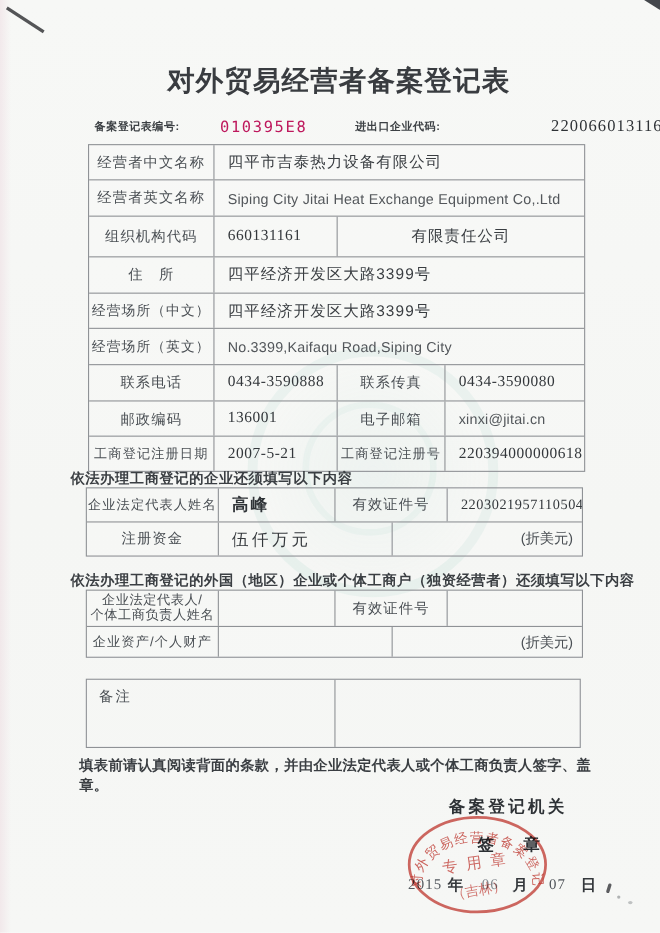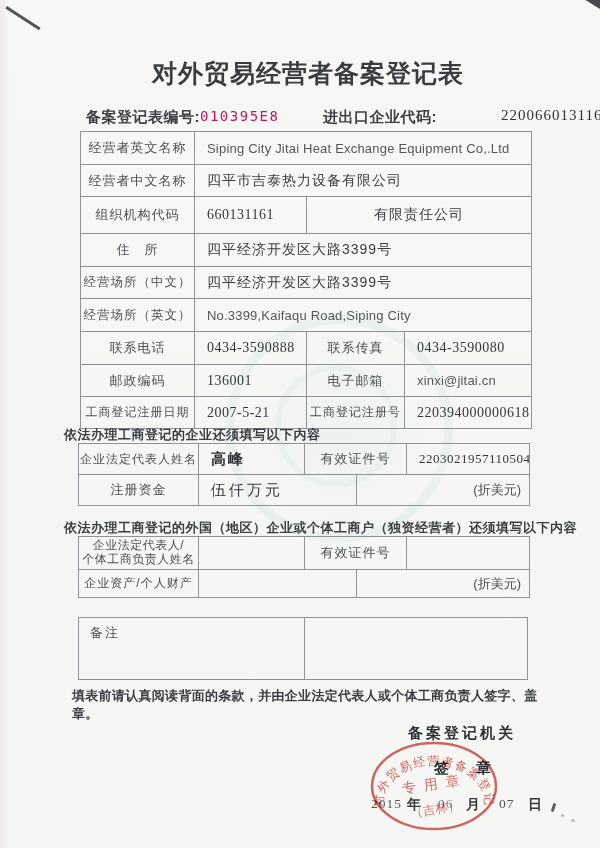--- a/index.html
+++ b/index.html
@@ -30,21 +30,21 @@
   .mark-tr{left:583px;top:0;width:17px;height:9px;background:rgba(36,40,46,.85);
     clip-path:polygon(15% 0,100% 0,100% 100%);}
   .mark-dot1{left:552px;top:803px;width:3px;height:9px;background:rgba(40,42,46,.75);
     transform:rotate(18deg);border-radius:2px;}
   .mark-dot2{left:561px;top:814px;width:3px;height:3px;background:rgba(90,95,100,.45);border-radius:50%;}
   .mark-dot3{left:571px;top:819px;width:4px;height:3px;background:rgba(90,95,100,.35);border-radius:50%;}
 
   .title{left:8px;top:57px;width:600px;text-align:center;font-size:25px;font-weight:bold;
     letter-spacing:1px;color:#393c40;}
 
-  .h-lbl{font-size:15px;font-weight:bold;color:#3c4044;letter-spacing:.5px;}
+  .h-lbl{font-size:10px;font-weight:bold;color:#3c4044;letter-spacing:.5px;}
   .serial{font-family:"DejaVu Sans Mono",monospace;font-size:14px;letter-spacing:1.5px;color:#be185d;}
   .code-val{font-family:"Liberation Serif",serif;font-size:15px;color:#2e3236;letter-spacing:1px;}
 
   .tbl{position:absolute;border:1px solid var(--bd);background:rgba(255,255,255,.12);}
   .t-row{display:flex;border-top:1px solid var(--bd);}
   .t-row:first-child{border-top:none;}
   .cell{border-left:1px solid var(--bd);display:flex;align-items:center;justify-content:center;
     box-sizing:border-box;overflow:hidden;}
   .cell:first-child{border-left:none;}
   .cell.v{justify-content:flex-start;padding-left:12px;}
@@ -98,34 +98,34 @@
 <div class="abs mark-dot3"></div>
 
 <div class="abs title">对外贸易经营者备案登记表</div>
 
 <div class="abs h-lbl" style="left:86px;top:108px;">备案登记表编号:</div>
 <div class="abs serial" style="left:200px;top:108px;">010395E8</div>
 <div class="abs h-lbl" style="left:323px;top:108px;">进出口企业代码:</div>
 <div class="abs code-val" style="left:501px;top:107px;text-align:right;">2200660131161</div>
 
 <div class="tbl" style="left:80px;top:131px;width:450px;">
+  <div class="t-row" style="height:31px;">
+    <div class="cell" style="width:113px;">
+        <span class="lbl">经营者中文名称</span>
+      </div>
+    <div class="cell v grow">
+        <span class="val-cn">四平市吉泰热力设备有限公司</span>
+      </div>
+  </div>
   <div class="t-row" style="height:32px;">
     <div class="cell" style="width:113px;">
         <span class="lbl">经营者英文名称</span>
       </div>
     <div class="cell v grow">
         <span class="val-en">Siping City Jitai Heat Exchange Equipment Co,.Ltd</span>
-      </div>
-  </div>
-  <div class="t-row" style="height:31px;">
-    <div class="cell" style="width:113px;">
-        <span class="lbl">经营者中文名称</span>
-      </div>
-    <div class="cell v grow">
-        <span class="val-cn">四平市吉泰热力设备有限公司</span>
       </div>
   </div>
   <div class="t-row" style="height:36px;">
     <div class="cell" style="width:113px;">
         <span class="lbl">组织机构代码</span>
       </div>
     <div class="cell v" style="width:112px;">
         <span class="val-num">660131161</span>
       </div>
     <div class="cell grow">

